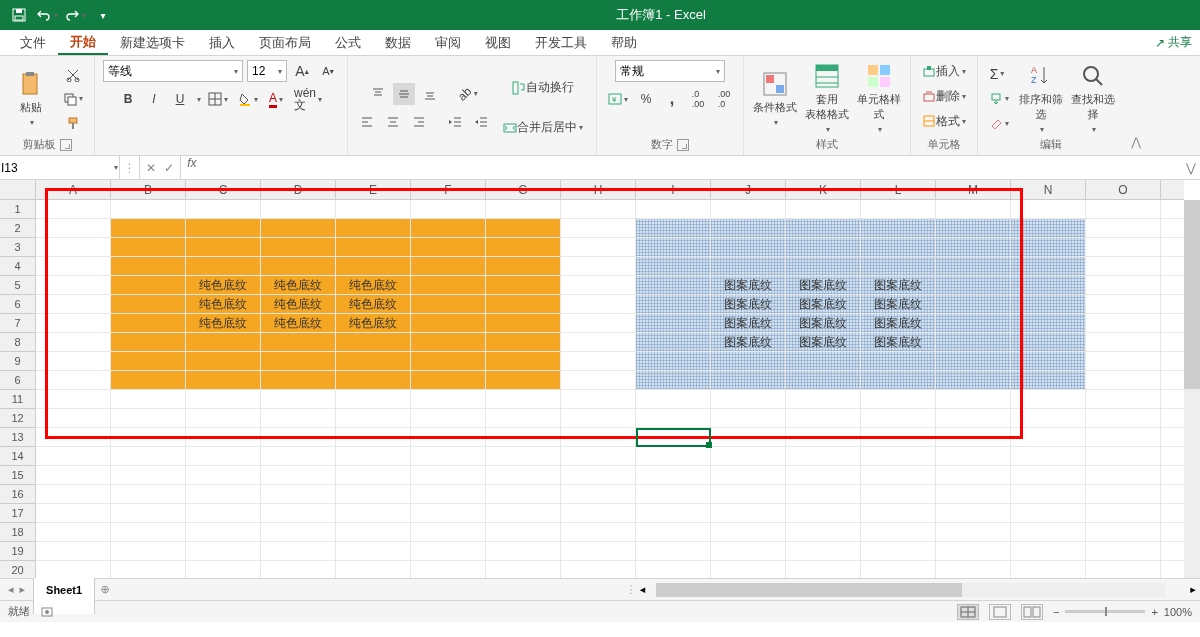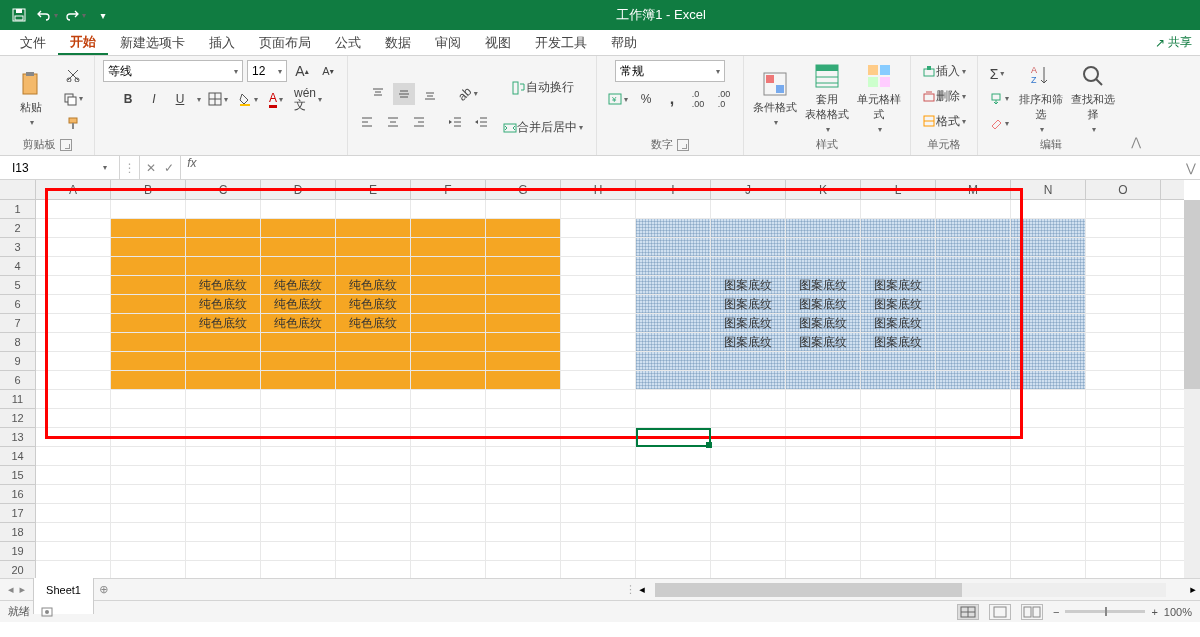--- a/index.html
+++ b/index.html
@@ -39,21 +39,21 @@
 .chev { font-size: 8px; color: #666; margin-left: 2px; }
 .bigbtn { width: 46px; display: flex; flex-direction: column; align-items: center; gap: 3px; cursor: pointer; font-size: 11px; color: #444; text-align: center; }
 .bigbtn .ic { width: 26px; height: 26px; }
 
 .font-sel { width: 140px; height: 22px; border: 1px solid #bbb; background: #fff; display: flex; align-items: center; padding: 0 4px; font-size: 12px; }
 .size-sel { width: 40px; height: 22px; border: 1px solid #bbb; background: #fff; display: flex; align-items: center; padding: 0 4px; font-size: 12px; }
 .num-sel { width: 110px; height: 22px; border: 1px solid #bbb; background: #fff; display: flex; align-items: center; padding: 0 4px; font-size: 12px; }
 
 
 .fbar { height: 24px; border-bottom: 1px solid #d4d4d4; display: flex; align-items: stretch; background: #fff; }
-.namebox { width: 120px; border-right: 1px solid #d4d4d4; display: flex; align-items: center; padding: 0 12px; font-size: 12px; }
+.namebox { width: 120px; border-right: 1px solid #d4d4d4; display: flex; align-items: center; padding: 0 1px; font-size: 12px; }
 .fbtns { display: flex; align-items: center; border-right: 1px solid #d4d4d4; padding: 0 6px; gap: 8px; color: #888; }
 .fx { font-style: italic; color: #666; padding: 0 6px; }
 .finput { flex: 1; }
 
 
 .grid-wrap { position: relative; height: 398px; overflow: hidden; background: #fff; }
 .selectall { position: absolute; left: 0; top: 0; width: 36px; height: 20px; background: #f0f0f0; border-right: 1px solid #ccc; border-bottom: 1px solid #ccc; }
 .colheads { position: absolute; left: 36px; top: 0; right: 16px; height: 20px; display: flex; background: #f0f0f0; border-bottom: 1px solid #ccc; }
 .ch { width: 75px; border-right: 1px solid #ccc; text-align: center; font-size: 12px; color: #555; line-height: 20px; }
 .rowheads { position: absolute; left: 0; top: 20px; width: 36px; bottom: 0; background: #f0f0f0; border-right: 1px solid #ccc; }
@@ -68,21 +68,21 @@
 
 .fill-orange { background: #f5a623; }
 .fill-pattern { background: #d0e0f0;
   background-image: repeating-linear-gradient(0deg, rgba(90,130,170,0.35) 0 1px, transparent 1px 3px),
                     repeating-linear-gradient(90deg, rgba(90,130,170,0.35) 0 1px, transparent 1px 3px); }
 .celltext { color: #333; }
 
 
 .sheettabs { height: 22px; border-top: 1px solid #d4d4d4; display: flex; align-items: center; background: #f5f5f5; font-size: 11px; }
 .sheetnav { display: flex; gap: 6px; padding: 0 8px; color: #888; }
-.sheet-tab { padding: 18px 12px; background: #fff; border: 1px solid #ccc; border-bottom: none; }
+.sheet-tab { padding: 18px 12px; background: #fff; border: 1px solid #ccc; border-bottom: none; font-weight: bold; }
 .addsheet { width: 20px; text-align: center; color: #888; cursor: pointer; }
 .hscroll { flex: 1; height: 14px; margin: 0 20px 0 6px; background: #eee; position: relative; }
 .hscroll .thumb { position: absolute; left: 0; top: 0; height: 100%; width: 60%; background: #ccc; }
 
 .vscroll { position: absolute; right: 0; top: 20px; width: 16px; bottom: 0; background: #eee; }
 .vscroll .thumb { position: absolute; top: 0; left: 0; width: 100%; height: 50%; background: #ccc; }
 
 
 .status { height: 22px; background: #f5f5f5; border-top: 1px solid #d4d4d4; display: flex; align-items: center; font-size: 11px; color: #555; padding: 0 8px; gap: 10px; }
 .status .spacer { flex: 1; }

